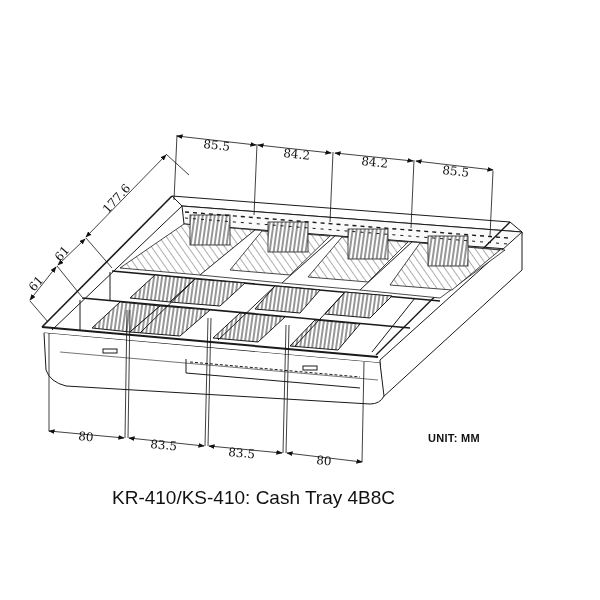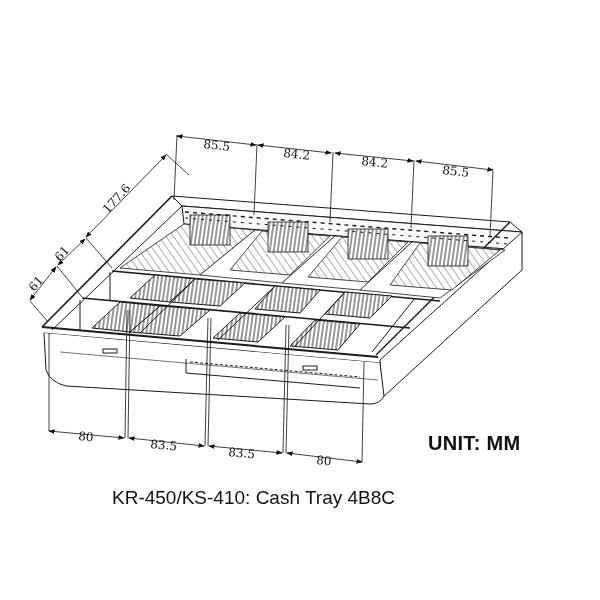--- a/index.html
+++ b/index.html
@@ -1,20 +1,20 @@
 <!DOCTYPE html>
 <html><head>
   <meta charset="utf-8">
   <style>
     html, body { margin: 0; padding: 0; background: #ffffff; }
     body { width: 600px; height: 600px; position: relative; overflow: hidden; }
     .canvas { position: absolute; left: 0; top: 0; width: 600px; height: 600px; }
     svg { position: absolute; left: 0; top: 0; }
     .dim { font-family: "DejaVu Serif", "Liberation Serif", serif; font-size: 12px; fill: #111; }
-    .unit { position: absolute; left: 428px; top: 432px; font-family: "Liberation Sans", sans-serif; font-weight: bold; font-size: 20px; color: #111; letter-spacing: 0.3px; }
+    .unit { position: absolute; left: 428px; top: 432px; font-family: "Liberation Sans", sans-serif; font-weight: bold; font-size: 11px; color: #111; letter-spacing: 0.3px; }
     .caption { position: absolute; left: 112px; top: 487px; font-family: "Liberation Sans", sans-serif; font-size: 19px; color: #111; }
   </style>
 </head>
 <body>
 
 <div class="canvas">
   <svg width="600" height="600" viewBox="0 0 600 600">
     <defs>
       <marker id="arr" markerWidth="8" markerHeight="6" refX="7" refY="3" orient="auto-start-reverse">
         <path d="M0,0 L8,3 L0,6 z" fill="#111"></path>
@@ -138,14 +138,14 @@
       <line x1="209" y1="446" x2="282" y2="453" marker-start="url(#arr)" marker-end="url(#arr)"></line>
       <line x1="287" y1="453" x2="362" y2="462" marker-start="url(#arr)" marker-end="url(#arr)"></line>
     </g>
     <text class="dim" x="78" y="440" transform="rotate(5 78 440)">80</text>
     <text class="dim" x="150" y="448" transform="rotate(5 150 448)">83.5</text>
     <text class="dim" x="228" y="456" transform="rotate(5 228 456)">83.5</text>
     <text class="dim" x="316" y="464" transform="rotate(5 316 464)">80</text>
   </svg>
 
   <div class="unit">UNIT: MM</div>
-  <div class="caption">KR-450/KS-410: Cash Tray 4B8C</div>
+  <div class="caption">KR-410/KS-410: Cash Tray 4B8C</div>
 </div>
 
 </body></html>

